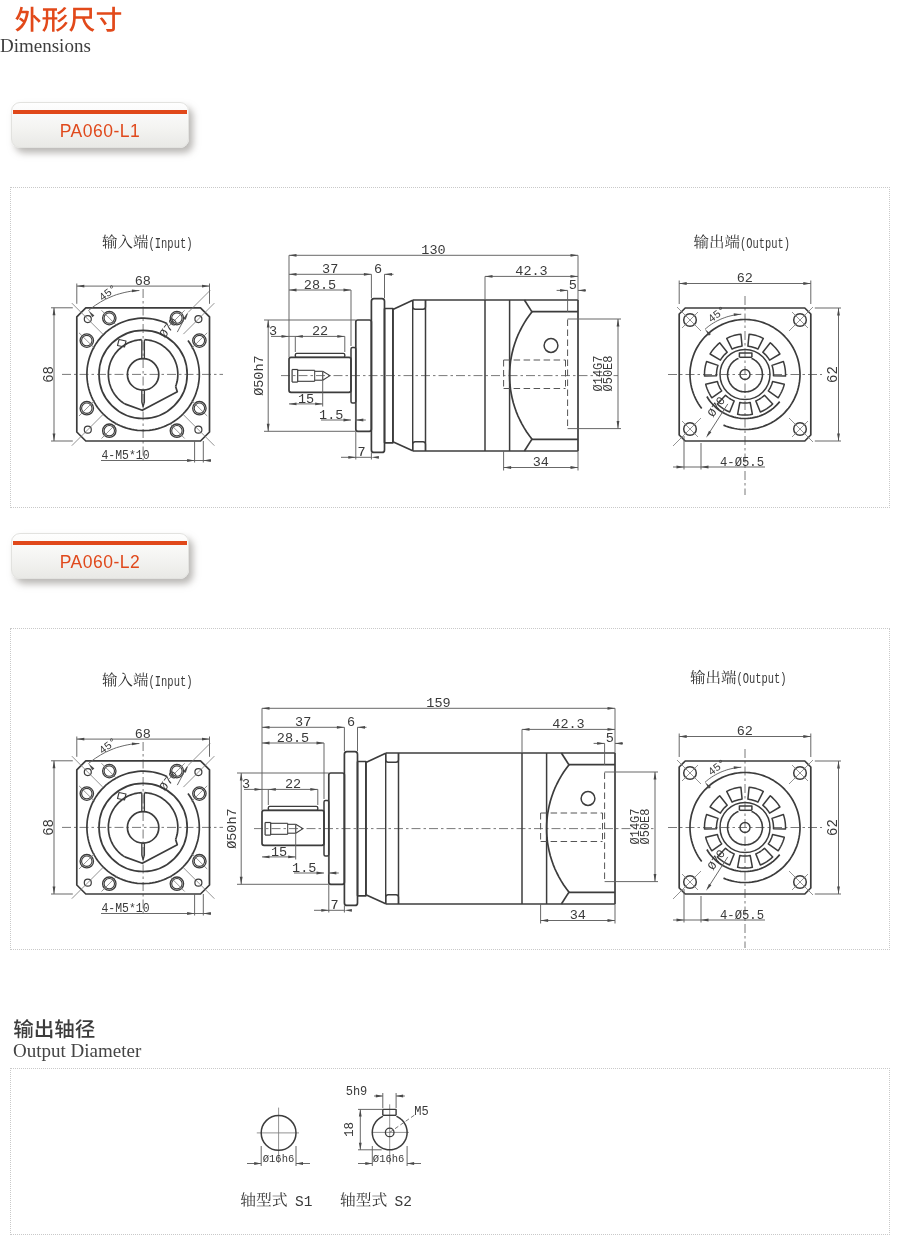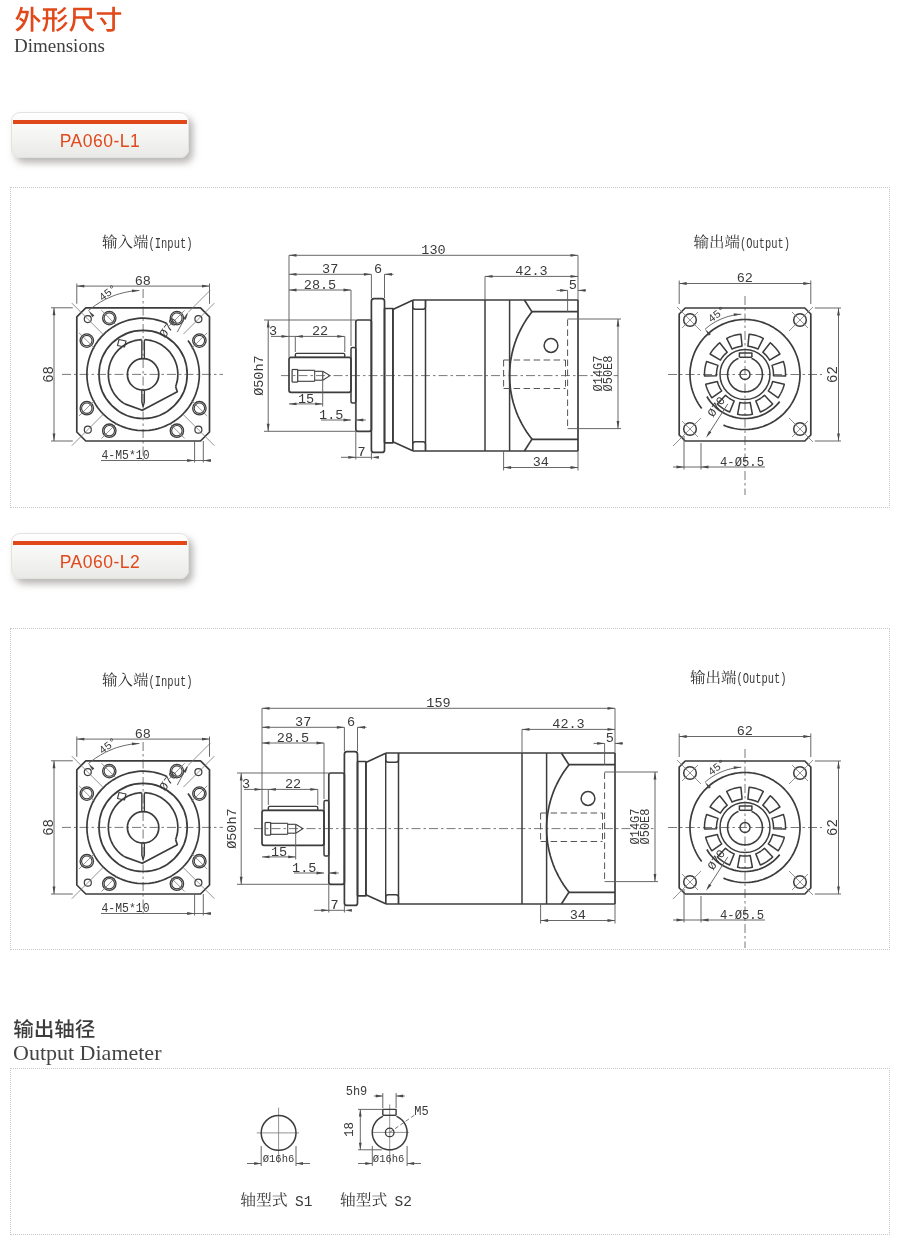--- a/index.html
+++ b/index.html
@@ -1,20 +1,20 @@
 <!DOCTYPE html>
 <html><head><meta charset="utf-8"><style>html,body{margin:0;padding:0;background:#fff;width:900px;height:1243px;position:relative;overflow:hidden}.box{position:absolute;left:10px;width:878px;border:1px dotted #c9c9c9}.tab{position:absolute;left:11px;width:176px;height:44px;border:1px solid #e2e2df;border-radius:9px;background:linear-gradient(180deg,#fefefe 0%,#f4f4f2 55%,#e9e9e6 100%);box-shadow:4px 5px 7px rgba(130,125,120,.55)}.tbar{position:absolute;left:1px;right:1px;top:7px;height:4.3px;background:#e0481a}.tlab{position:absolute;left:0;right:0;top:18px;text-align:center;font-family:"Liberation Sans",sans-serif;font-size:17.5px;color:#e0491c;letter-spacing:.5px}</style></head><body>
 <svg style="position:absolute;left:0px;top:0px" width="300" height="70" viewBox="0 0 300 70">
     <path d="M20.43 10.76H27.05V13.16H20.43ZM30.72 6.71H33.42V31.76H30.72ZM18.87 19.13 20.43 17.40Q21.22 17.94 22.15 18.61Q23.08 19.29 23.92 19.96Q24.75 20.64 25.27 21.18L23.65 23.12Q23.16 22.56 22.34 21.84Q21.52 21.13 20.61 20.42Q19.71 19.72 18.87 19.13ZM20.38 6.68 22.92 7.14Q22.38 9.70 21.58 12.13Q20.79 14.56 19.76 16.63Q18.73 18.7 17.52 20.26Q17.30 20.02 16.90 19.71Q16.49 19.40 16.07 19.10Q15.66 18.80 15.36 18.64Q16.57 17.24 17.53 15.35Q18.49 13.46 19.21 11.24Q19.92 9.03 20.38 6.68ZM26.16 10.76H26.65L27.13 10.65L28.97 11.19Q28.29 16.59 26.71 20.57Q25.13 24.55 22.81 27.25Q20.49 29.95 17.49 31.52Q17.30 31.20 16.91 30.78Q16.52 30.36 16.11 29.98Q15.71 29.60 15.36 29.39Q18.30 27.98 20.52 25.58Q22.73 23.18 24.16 19.67Q25.59 16.16 26.16 11.35ZM32.37 16.37 34.34 14.86Q35.39 15.78 36.62 16.89Q37.85 17.99 38.94 19.07Q40.04 20.15 40.74 21.02L38.58 22.77Q37.93 21.91 36.88 20.77Q35.83 19.64 34.64 18.48Q33.45 17.32 32.37 16.37Z" fill="#e2491a"></path>
     <path d="M42.95 8.33H56.99V10.70H42.95ZM42.49 17.21H57.34V19.59H42.49ZM52.05 8.98H54.56V31.74H52.05ZM45.87 8.95H48.27V17.80Q48.27 20.34 48.02 22.85Q47.76 25.36 46.88 27.67Q46.00 29.98 44.2 31.95Q44.01 31.68 43.67 31.34Q43.33 31.01 42.97 30.70Q42.60 30.39 42.28 30.22Q43.90 28.47 44.65 26.43Q45.41 24.39 45.64 22.21Q45.87 20.02 45.87 17.80ZM64.04 7.11 66.47 8.11Q65.47 9.38 64.19 10.58Q62.91 11.78 61.50 12.82Q60.10 13.86 58.69 14.62Q58.37 14.21 57.87 13.70Q57.37 13.19 56.86 12.81Q58.15 12.19 59.50 11.27Q60.85 10.35 62.06 9.27Q63.26 8.19 64.04 7.11ZM64.74 14.56 67.06 15.54Q66.04 16.86 64.70 18.14Q63.37 19.42 61.89 20.53Q60.42 21.64 58.99 22.48Q58.69 22.07 58.18 21.56Q57.67 21.04 57.18 20.67Q58.53 19.96 59.95 18.99Q61.37 18.02 62.64 16.87Q63.91 15.73 64.74 14.56ZM65.28 21.83 67.71 22.77Q66.58 24.66 64.99 26.34Q63.39 28.01 61.52 29.37Q59.64 30.74 57.59 31.74Q57.29 31.25 56.79 30.66Q56.29 30.06 55.78 29.68Q57.72 28.85 59.53 27.66Q61.34 26.47 62.84 24.97Q64.34 23.47 65.28 21.83Z" fill="#e2491a"></path>
     <path d="M84.59 17.94Q85.64 22.10 88.04 25.07Q90.45 28.04 94.50 29.31Q94.20 29.55 93.86 29.97Q93.52 30.39 93.23 30.83Q92.93 31.28 92.74 31.66Q89.83 30.60 87.77 28.75Q85.72 26.90 84.33 24.31Q82.94 21.72 82.10 18.45ZM74.62 7.84H91.96V18.83H74.62V16.35H89.28V10.33H74.62ZM73.11 7.84H75.81V15.67Q75.81 17.43 75.66 19.56Q75.52 21.69 75.06 23.91Q74.60 26.12 73.72 28.17Q72.84 30.22 71.38 31.87Q71.17 31.60 70.78 31.24Q70.39 30.87 69.97 30.55Q69.55 30.22 69.25 30.06Q70.60 28.52 71.37 26.71Q72.14 24.91 72.52 22.97Q72.90 21.04 73.00 19.17Q73.11 17.29 73.11 15.64Z" fill="#e2491a"></path>
     <path d="M96.82 12.30H121.20V14.86H96.82ZM112.21 6.71H114.94V28.20Q114.94 29.63 114.56 30.31Q114.18 30.98 113.26 31.30Q112.34 31.63 110.76 31.74Q109.18 31.84 107.02 31.82Q106.94 31.41 106.75 30.90Q106.57 30.39 106.34 29.87Q106.11 29.36 105.86 28.98Q107.08 29.04 108.19 29.05Q109.29 29.06 110.13 29.05Q110.97 29.04 111.32 29.04Q111.80 29.04 112.01 28.85Q112.21 28.66 112.21 28.20ZM99.71 18.51 101.89 17.18Q102.87 18.18 103.84 19.37Q104.81 20.56 105.62 21.72Q106.43 22.88 106.86 23.85L104.51 25.31Q104.11 24.37 103.34 23.16Q102.57 21.96 101.62 20.75Q100.68 19.53 99.71 18.51Z" fill="#e2491a"></path>
   </svg>
-<div style="position:absolute;left:14px;top:35px;font-family:'Liberation Serif',serif;font-size:19px;color:#3f3f3f">Dimensions</div>
-<div class="tab" style="top:112px">
+<div style="position:absolute;left:0;top:35px;font-family:'Liberation Serif',serif;font-size:19px;color:#3f3f3f">Dimensions</div>
+<div class="tab" style="top:102px">
     <div class="tbar"></div>
     <div class="tlab">PA060-L1</div>
   </div>
 <div class="tab" style="top:533px">
     <div class="tbar"></div>
     <div class="tlab">PA060-L2</div>
   </div>
 <div class="box" style="top:187px;height:319px"></div>
 <div class="box" style="top:628px;height:320px"></div>
 <div class="box" style="top:1068px;height:165px"></div>
@@ -529,21 +529,21 @@
     <polygon points="655.0,881.6 656.4,874.1 653.6,874.1" fill="#4a4a4a"></polygon>
     <text x="639" y="826.5" font-family="Liberation Mono" font-size="12" fill="#3a3a3a" text-anchor="middle" transform="rotate(-90 639 826.5)">Ø14G7</text>
     <text x="649" y="826.5" font-family="Liberation Mono" font-size="12" fill="#3a3a3a" text-anchor="middle" transform="rotate(-90 649 826.5)">Ø50E8</text>
   </svg>
 <svg style="position:absolute;left:0px;top:1010px" width="300" height="60" viewBox="0 1010 300 60">
     <path d="M14.16 1021.57H20.84V1023.31H14.16ZM17.64 1024.89H19.30V1038.18H17.64ZM14.05 1032.91Q15.35 1032.68 17.14 1032.29Q18.93 1031.90 20.78 1031.51L20.92 1033.13Q19.24 1033.56 17.55 1033.98Q15.86 1034.40 14.48 1034.71ZM14.67 1029.94Q14.63 1029.77 14.54 1029.47Q14.44 1029.18 14.33 1028.87Q14.22 1028.56 14.12 1028.36Q14.38 1028.27 14.59 1027.82Q14.79 1027.37 15.02 1026.68Q15.12 1026.35 15.32 1025.58Q15.53 1024.81 15.77 1023.77Q16.00 1022.74 16.21 1021.56Q16.41 1020.38 16.49 1019.21L18.28 1019.48Q18.03 1021.14 17.64 1022.85Q17.25 1024.56 16.76 1026.13Q16.27 1027.70 15.76 1028.95V1028.97Q15.76 1028.97 15.59 1029.07Q15.43 1029.18 15.21 1029.33Q15.00 1029.48 14.83 1029.65Q14.67 1029.81 14.67 1029.94ZM14.67 1029.94V1028.34L15.57 1027.89H20.78V1029.63H16.14Q15.65 1029.63 15.22 1029.71Q14.79 1029.79 14.67 1029.94ZM22.93 1024.15H30.82V1025.71H22.93ZM21.70 1026.90H26.17V1028.40H23.26V1038.14H21.70ZM25.72 1026.90H27.28V1036.33Q27.28 1036.91 27.16 1037.26Q27.05 1037.62 26.68 1037.83Q26.33 1038.01 25.83 1038.05Q25.33 1038.09 24.63 1038.09Q24.61 1037.77 24.48 1037.32Q24.34 1036.86 24.18 1036.54Q24.61 1036.56 24.98 1036.56Q25.35 1036.56 25.49 1036.56Q25.72 1036.56 25.72 1036.31ZM22.87 1029.77H26.87V1031.21H22.87ZM22.85 1032.60H26.85V1034.04H22.85ZM28.24 1027.35H29.72V1034.81H28.24ZM30.84 1026.59H32.38V1036.17Q32.38 1036.80 32.24 1037.17Q32.09 1037.54 31.64 1037.75Q31.23 1037.93 30.58 1037.98Q29.92 1038.03 28.98 1038.03Q28.94 1037.70 28.80 1037.25Q28.67 1036.80 28.51 1036.47Q29.18 1036.5 29.76 1036.5Q30.33 1036.5 30.54 1036.47Q30.84 1036.47 30.84 1036.17ZM26.78 1019.09 28.36 1019.79Q27.56 1021.00 26.47 1022.10Q25.37 1023.21 24.12 1024.12Q22.87 1025.04 21.56 1025.69Q21.35 1025.34 21.01 1024.93Q20.68 1024.52 20.33 1024.24Q21.56 1023.68 22.79 1022.88Q24.02 1022.08 25.05 1021.11Q26.09 1020.14 26.78 1019.09ZM27.50 1019.99Q28.71 1021.41 30.21 1022.36Q31.70 1023.31 33.39 1024.03Q33.06 1024.32 32.72 1024.74Q32.38 1025.16 32.20 1025.55Q30.41 1024.61 28.89 1023.45Q27.36 1022.29 26.01 1020.59Z" fill="#3c3c3c"></path>
     <path d="M42.92 1019.21H45.07V1036.06H42.92ZM50.13 1029.44H52.29V1038.20H50.13ZM36.75 1021.00H38.80V1026.37H49.33V1021.00H51.47V1028.25H36.75ZM35.76 1029.46H37.92V1035.12H51.14V1037.05H35.76Z" fill="#3c3c3c"></path>
     <path d="M63.70 1023.60H73.46V1038.09H71.66V1025.34H65.45V1038.22H63.70ZM64.48 1029.28H72.01V1031.02H64.48ZM64.48 1035.31H72.01V1037.05H64.48ZM67.60 1019.19H69.55V1024.40H69.47V1036.35H67.68V1024.40H67.60ZM55.26 1021.47H62.86V1023.27H55.26ZM59.34 1024.77H61.06V1038.11H59.34ZM55.05 1032.91Q56.06 1032.76 57.34 1032.56Q58.62 1032.35 60.06 1032.12Q61.49 1031.88 62.95 1031.64L63.03 1033.32Q61.04 1033.73 59.04 1034.11Q57.04 1034.49 55.46 1034.79ZM55.94 1029.89Q55.89 1029.71 55.79 1029.40Q55.69 1029.09 55.57 1028.77Q55.44 1028.44 55.34 1028.21Q55.63 1028.13 55.86 1027.69Q56.10 1027.25 56.37 1026.57Q56.49 1026.25 56.73 1025.49Q56.98 1024.73 57.25 1023.70Q57.51 1022.68 57.78 1021.51Q58.05 1020.34 58.19 1019.19L60.08 1019.54Q59.77 1021.20 59.30 1022.88Q58.83 1024.56 58.27 1026.09Q57.72 1027.62 57.16 1028.85V1028.89Q57.16 1028.89 56.98 1028.99Q56.80 1029.09 56.55 1029.25Q56.30 1029.40 56.12 1029.58Q55.94 1029.75 55.94 1029.89ZM55.94 1029.89V1028.32L56.88 1027.84H62.86V1029.59H57.47Q56.96 1029.59 56.51 1029.67Q56.06 1029.75 55.94 1029.89Z" fill="#3c3c3c"></path>
     <path d="M82.73 1020.24H91.77V1022.02H82.73ZM91.17 1020.24H91.54L91.89 1020.16L93.29 1020.96Q92.47 1022.45 91.26 1023.71Q90.05 1024.97 88.58 1026.01Q87.12 1027.04 85.51 1027.86Q83.90 1028.68 82.30 1029.26Q82.17 1029.01 81.98 1028.72Q81.79 1028.42 81.57 1028.13Q81.36 1027.84 81.15 1027.66Q82.63 1027.19 84.13 1026.46Q85.64 1025.73 87.00 1024.81Q88.37 1023.89 89.45 1022.82Q90.54 1021.76 91.17 1020.59ZM81.56 1035.90H94.45V1037.68H81.56ZM87.07 1030.80H89.06V1036.52H87.07ZM82.75 1029.65H93.27V1031.43H82.75ZM80.33 1023.74 82.03 1024.44Q81.33 1025.67 80.39 1026.90Q79.45 1028.13 78.40 1029.21Q77.36 1030.28 76.33 1031.12Q76.27 1030.90 76.10 1030.53Q75.92 1030.16 75.73 1029.79Q75.53 1029.42 75.37 1029.20Q76.29 1028.54 77.20 1027.66Q78.12 1026.78 78.93 1025.77Q79.74 1024.77 80.33 1023.74ZM79.90 1019.23 81.74 1019.97Q81.11 1020.87 80.26 1021.80Q79.41 1022.72 78.47 1023.54Q77.54 1024.36 76.62 1024.97Q76.52 1024.75 76.33 1024.44Q76.15 1024.13 75.96 1023.85Q75.78 1023.56 75.61 1023.35Q76.44 1022.84 77.25 1022.15Q78.08 1021.45 78.77 1020.69Q79.47 1019.93 79.90 1019.23ZM78.32 1027.97 80.19 1026.08 80.27 1026.12V1038.22H78.32ZM87.50 1025.98 88.51 1024.58Q89.49 1024.99 90.62 1025.52Q91.75 1026.04 92.79 1026.57Q93.84 1027.11 94.50 1027.56L93.43 1029.12Q92.79 1028.66 91.77 1028.10Q90.74 1027.54 89.62 1026.97Q88.49 1026.41 87.50 1025.98Z" fill="#3c3c3c"></path>
   </svg>
-<div style="position:absolute;left:13px;top:1040px;font-family:'Liberation Serif',serif;font-size:22px;color:#444">Output Diameter</div>
+<div style="position:absolute;left:13px;top:1040px;font-family:'Liberation Serif',serif;font-size:19px;color:#444">Output Diameter</div>
 <svg style="position:absolute;left:0px;top:1080px" width="900" height="163" viewBox="0 1080 900 163">
     <line x1="256.8" y1="1132.9" x2="299.0" y2="1132.9" stroke="#777" stroke-width="0.8" stroke-linecap="butt"></line>
     <line x1="278.6" y1="1107.6" x2="278.6" y2="1163.0" stroke="#777" stroke-width="0.8" stroke-linecap="butt"></line>
     <circle cx="278.6" cy="1132.9" r="17.4" fill="none" stroke="#3c3c3c" stroke-width="1.5"></circle>
     <line x1="261.2" y1="1146.0" x2="261.2" y2="1166.0" stroke="#606060" stroke-width="0.95" stroke-linecap="butt"></line>
     <line x1="296.0" y1="1146.0" x2="296.0" y2="1166.0" stroke="#606060" stroke-width="0.95" stroke-linecap="butt"></line>
     <line x1="247.0" y1="1163.5" x2="261.2" y2="1163.5" stroke="#606060" stroke-width="0.95" stroke-linecap="butt"></line>
     <line x1="296.0" y1="1163.5" x2="310.0" y2="1163.5" stroke="#606060" stroke-width="0.95" stroke-linecap="butt"></line>
     <polygon points="261.2,1163.5 254.2,1162.1 254.2,1164.9" fill="#4a4a4a"></polygon>
     <polygon points="296.0,1163.5 303.0,1164.9 303.0,1162.1" fill="#4a4a4a"></polygon>

